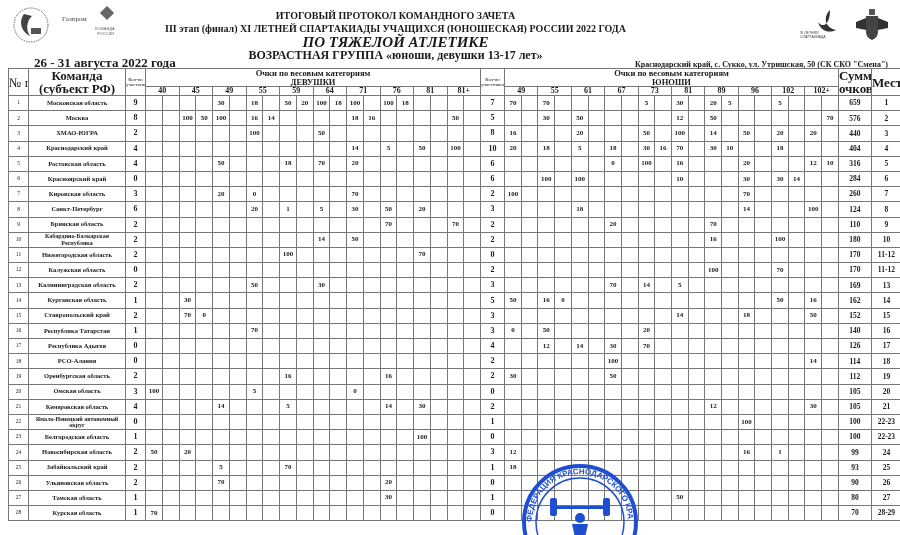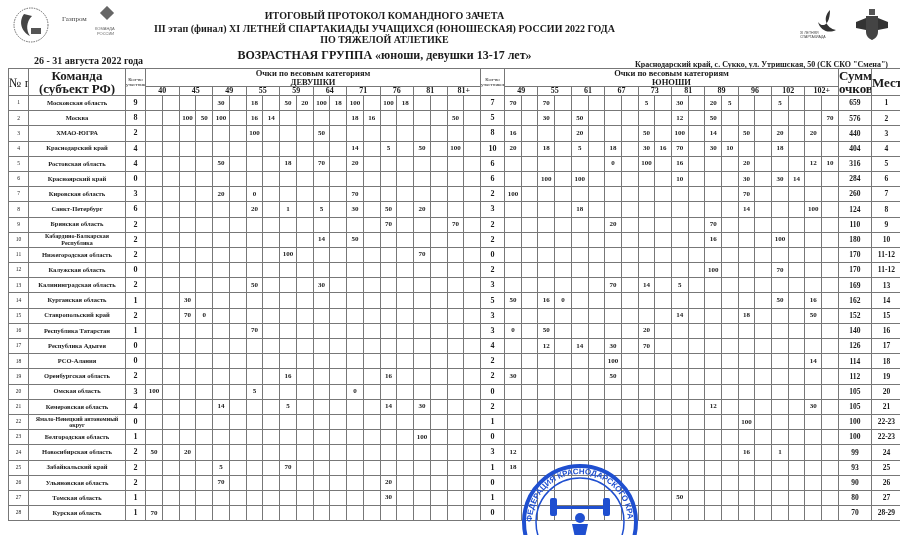--- a/index.html
+++ b/index.html
@@ -1,22 +1,22 @@
 <!DOCTYPE html>
 <html><head>
 <meta charset="utf-8">
 <style>
   html,body{margin:0;padding:0;background:#fff;}
   body{width:900px;height:535px;overflow:hidden;position:relative;font-family:"Liberation Serif",serif;color:#1a1a1a;}
-  .hdr-line{position:absolute;left:4px;width:761px;text-align:center;font-weight:bold;white-space:nowrap;}
+  .hdr-line{position:absolute;left:15px;width:761px;text-align:center;font-weight:bold;white-space:nowrap;}
   .h1{top:10px;font-size:10px;}
   .h2{top:23px;font-size:10px;}
-  .h3{top:34px;font-size:10px;}
+  .h3{top:34px;font-size:15px;font-style:italic;}
   .h4{top:48px;font-size:12px;}
-  .date{position:absolute;left:34px;top:55px;font-size:10px;font-weight:bold;}
+  .date{position:absolute;left:34px;top:55px;font-size:13px;font-weight:bold;}
   .place{position:absolute;right:12px;top:60px;font-size:8px;font-weight:bold;}
   .logo{position:absolute;}
   table.grid{position:absolute;left:8px;top:68px;border-collapse:collapse;table-layout:fixed;}
   table.grid td, table.grid th{border:0.8px solid #777;padding:0;text-align:center;vertical-align:middle;font-weight:bold;overflow:hidden;white-space:nowrap;line-height:1;}
   table.grid th{font-size:13px;}
   .th-big{font-size:8.5px !important;}
   .cat{font-size:8px !important;}
   .num{font-size:5.5px;font-weight:normal !important;}
   .team{font-size:6.5px;}
   .team.small{font-size:6px;line-height:1.05;white-space:normal;}

